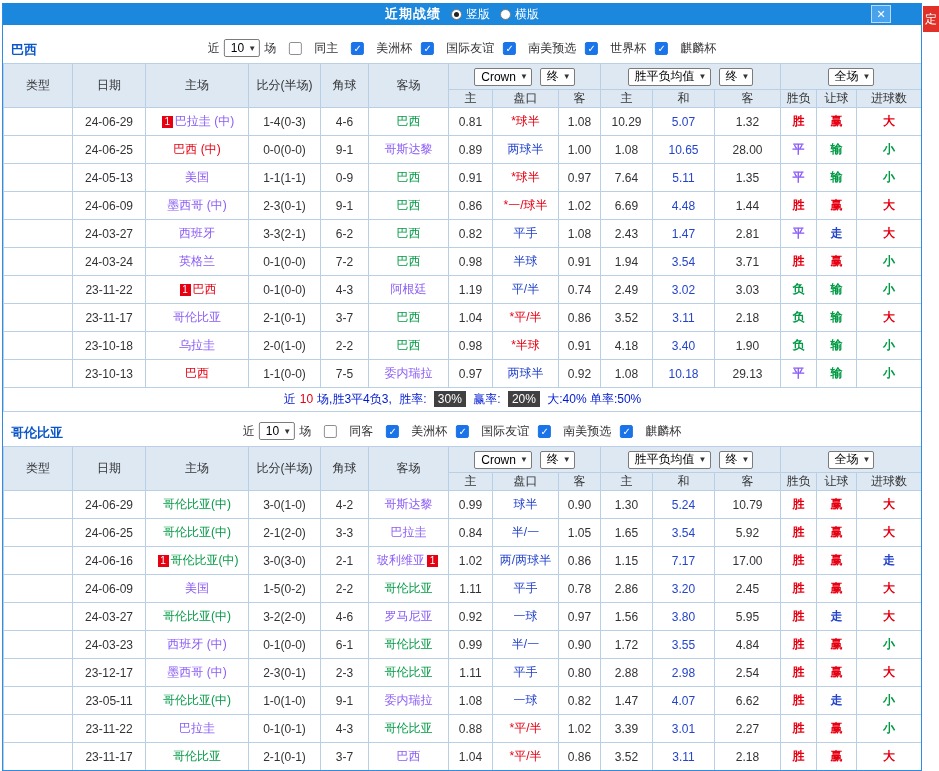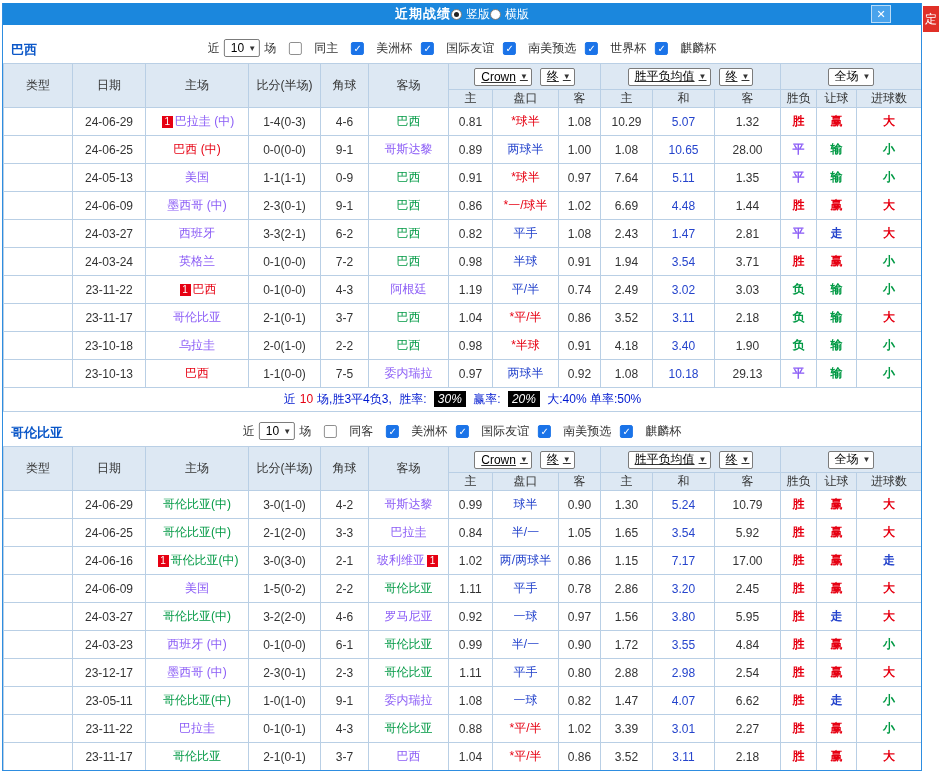--- a/index.html
+++ b/index.html
@@ -4,21 +4,21 @@
 <style>
   * { margin:0; padding:0; box-sizing:border-box; }
   html,body { width:939px; height:771px; overflow:hidden; background:#fff;
     font-family:"Liberation Sans","DejaVu Sans",sans-serif; font-size:12px; color:#333; }
   body { position:relative; }
 
   .modal { position:absolute; left:2px; top:3px; width:920px; height:768px;
     border:1px solid #2e8de0; border-top:none; background:#fff; overflow:hidden; }
 
   .titlebar { height:22px; background:#1b87dd; color:#fff; display:flex;
-    align-items:center; justify-content:center; position:relative; }
+    align-items:center; justify-content:center; position:relative; gap:10px; }
   .titlebar .title { font-weight:bold; font-size:13px; letter-spacing:1px; }
   .radio-label { display:inline-flex; align-items:center; gap:4px; cursor:pointer; color:#fff;text-align:center; }
   .radio { width:11px; height:11px; border-radius:50%; background:#fff; border:1px solid #7a7a7a;
     display:inline-block; position:relative; }
   .radio.checked::after { content:''; position:absolute; left:2px; top:2px; width:5px; height:5px;
     border-radius:50%; background:#222; }
   .close-btn { position:absolute; right:30px; top:2px; width:20px; height:18px; background:#49a3ec;
     border:1px solid #bcdcf6; color:#fff; text-align:center; line-height:16px; font-size:11px; cursor:pointer; }
 
   .team-section { position:relative; }
@@ -39,40 +39,40 @@
   .cb.on::after { content:'✓'; }
 
   table.grid { width:918px; border-collapse:collapse; table-layout:fixed; }
   .grid th, .grid td { border:1px solid #b9cfe5; text-align:center; font-size:12px;
     overflow:hidden; white-space:nowrap; }
   .grid thead th { background:#dde8f3; font-weight:normal; color:#333; }
   .grid tr.h1 th { height:26px; }
   .grid tr.h2 th { height:17px; }
   .grid tbody td { height:28px; background:#fff; }
   .selcell { background:#dde8f3; }
-  .selcell .wrap { display:inline-flex; gap:8px; align-items:center;text-decoration:underline; }
+  .selcell .wrap { display:inline-flex; gap:8px; align-items:center; }
 
   td.type { color:#fff; }
   .t-copa { background:#a8004f; }
   .t-friendly { background:#3760c0; }
   .t-conmebol { background:#ff7c00; }
 
   .c-red { color:#e60012; }
   .c-green { color:#009944; }
   .c-blue { color:#2544cc; }
   .c-black { color:#8b5cf6; }
   .bold { font-weight:bold; }
 
   .rc { display:inline-block; min-width:11px; height:12px; background:#e60012; color:#fff;
     font-size:10px; line-height:12px; font-style:normal; padding:0 1px; margin:0 2px; }
 
   .summary-cell { height:24px; color:#0019d0; background:#fff; }
   .summary-cell span { margin:0 2px; }
   .badge { color:#fff; padding:1px 4px; }
-  .badge-green { background:#000000;font-style:italic; }
+  .badge-green { background:#404040; }
 
   .side-strip { position:absolute; right:0; top:0; width:16px; height:771px; background:#fff; }
   .side-tab { margin-top:6px; width:16px; height:26px; background:#e03028; color:#fff;
     font-size:12px; text-align:center; line-height:26px; cursor:pointer; }
 </style>
 </head>
 <body>
 
 <div class="modal">
 

